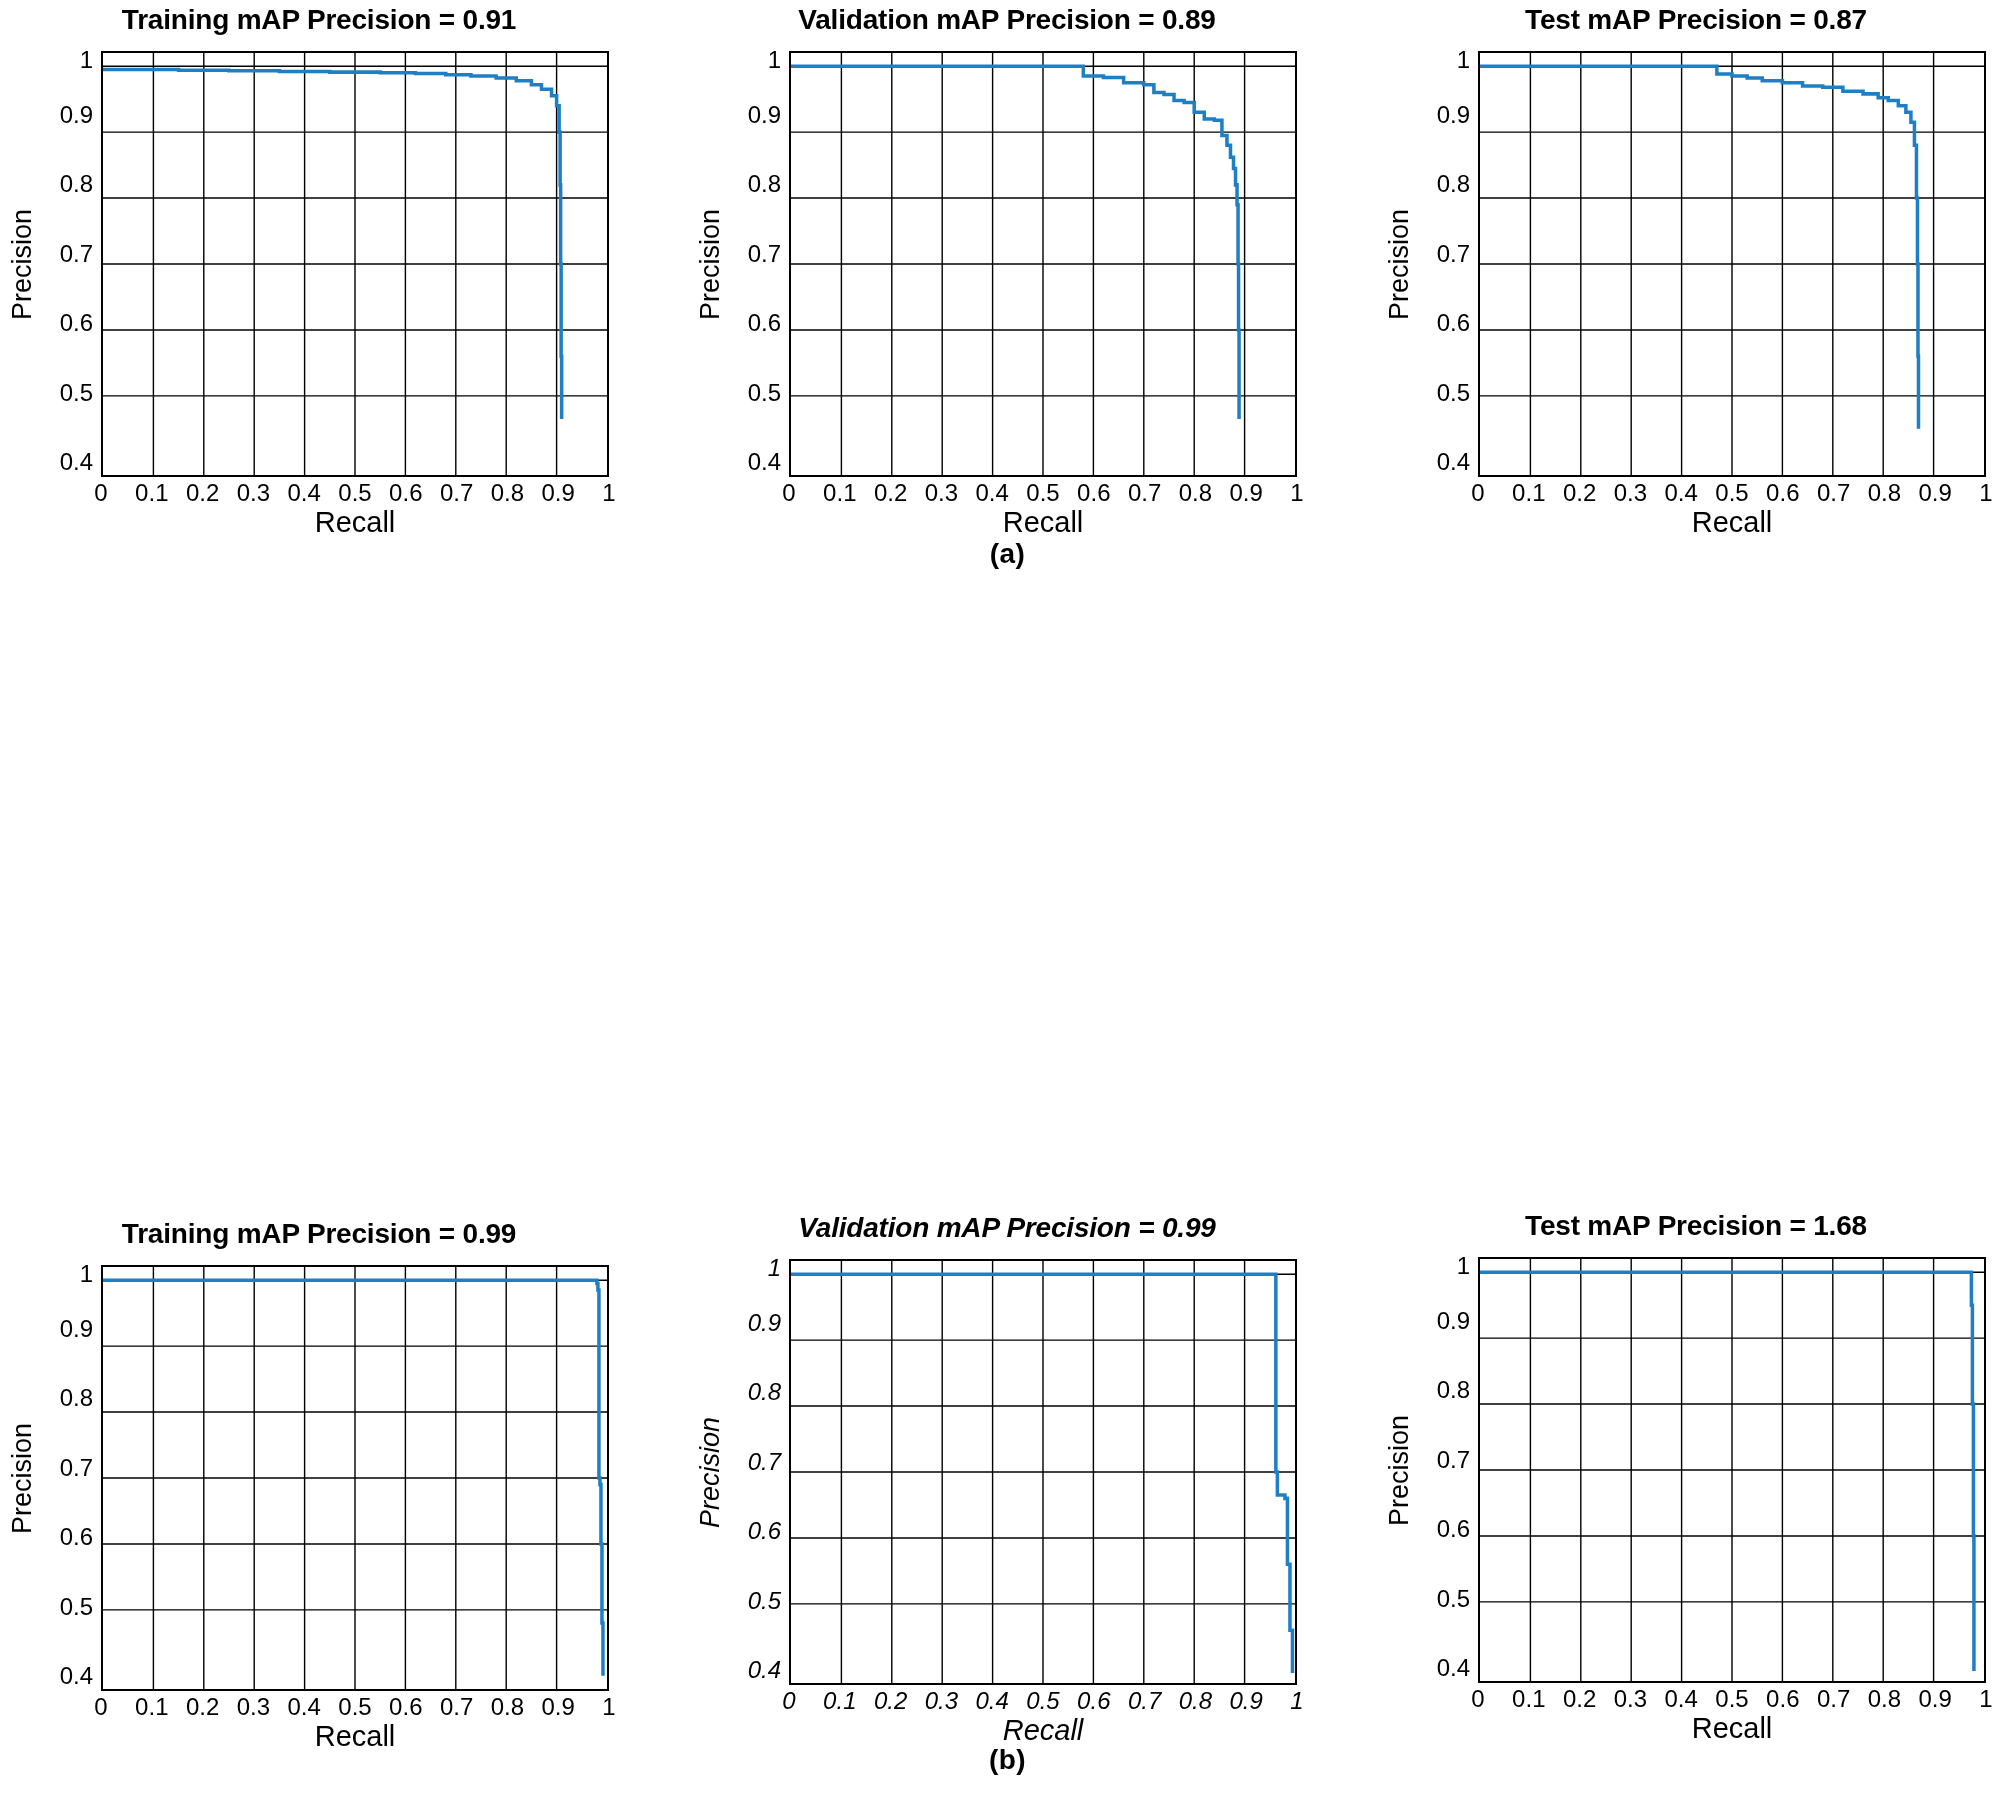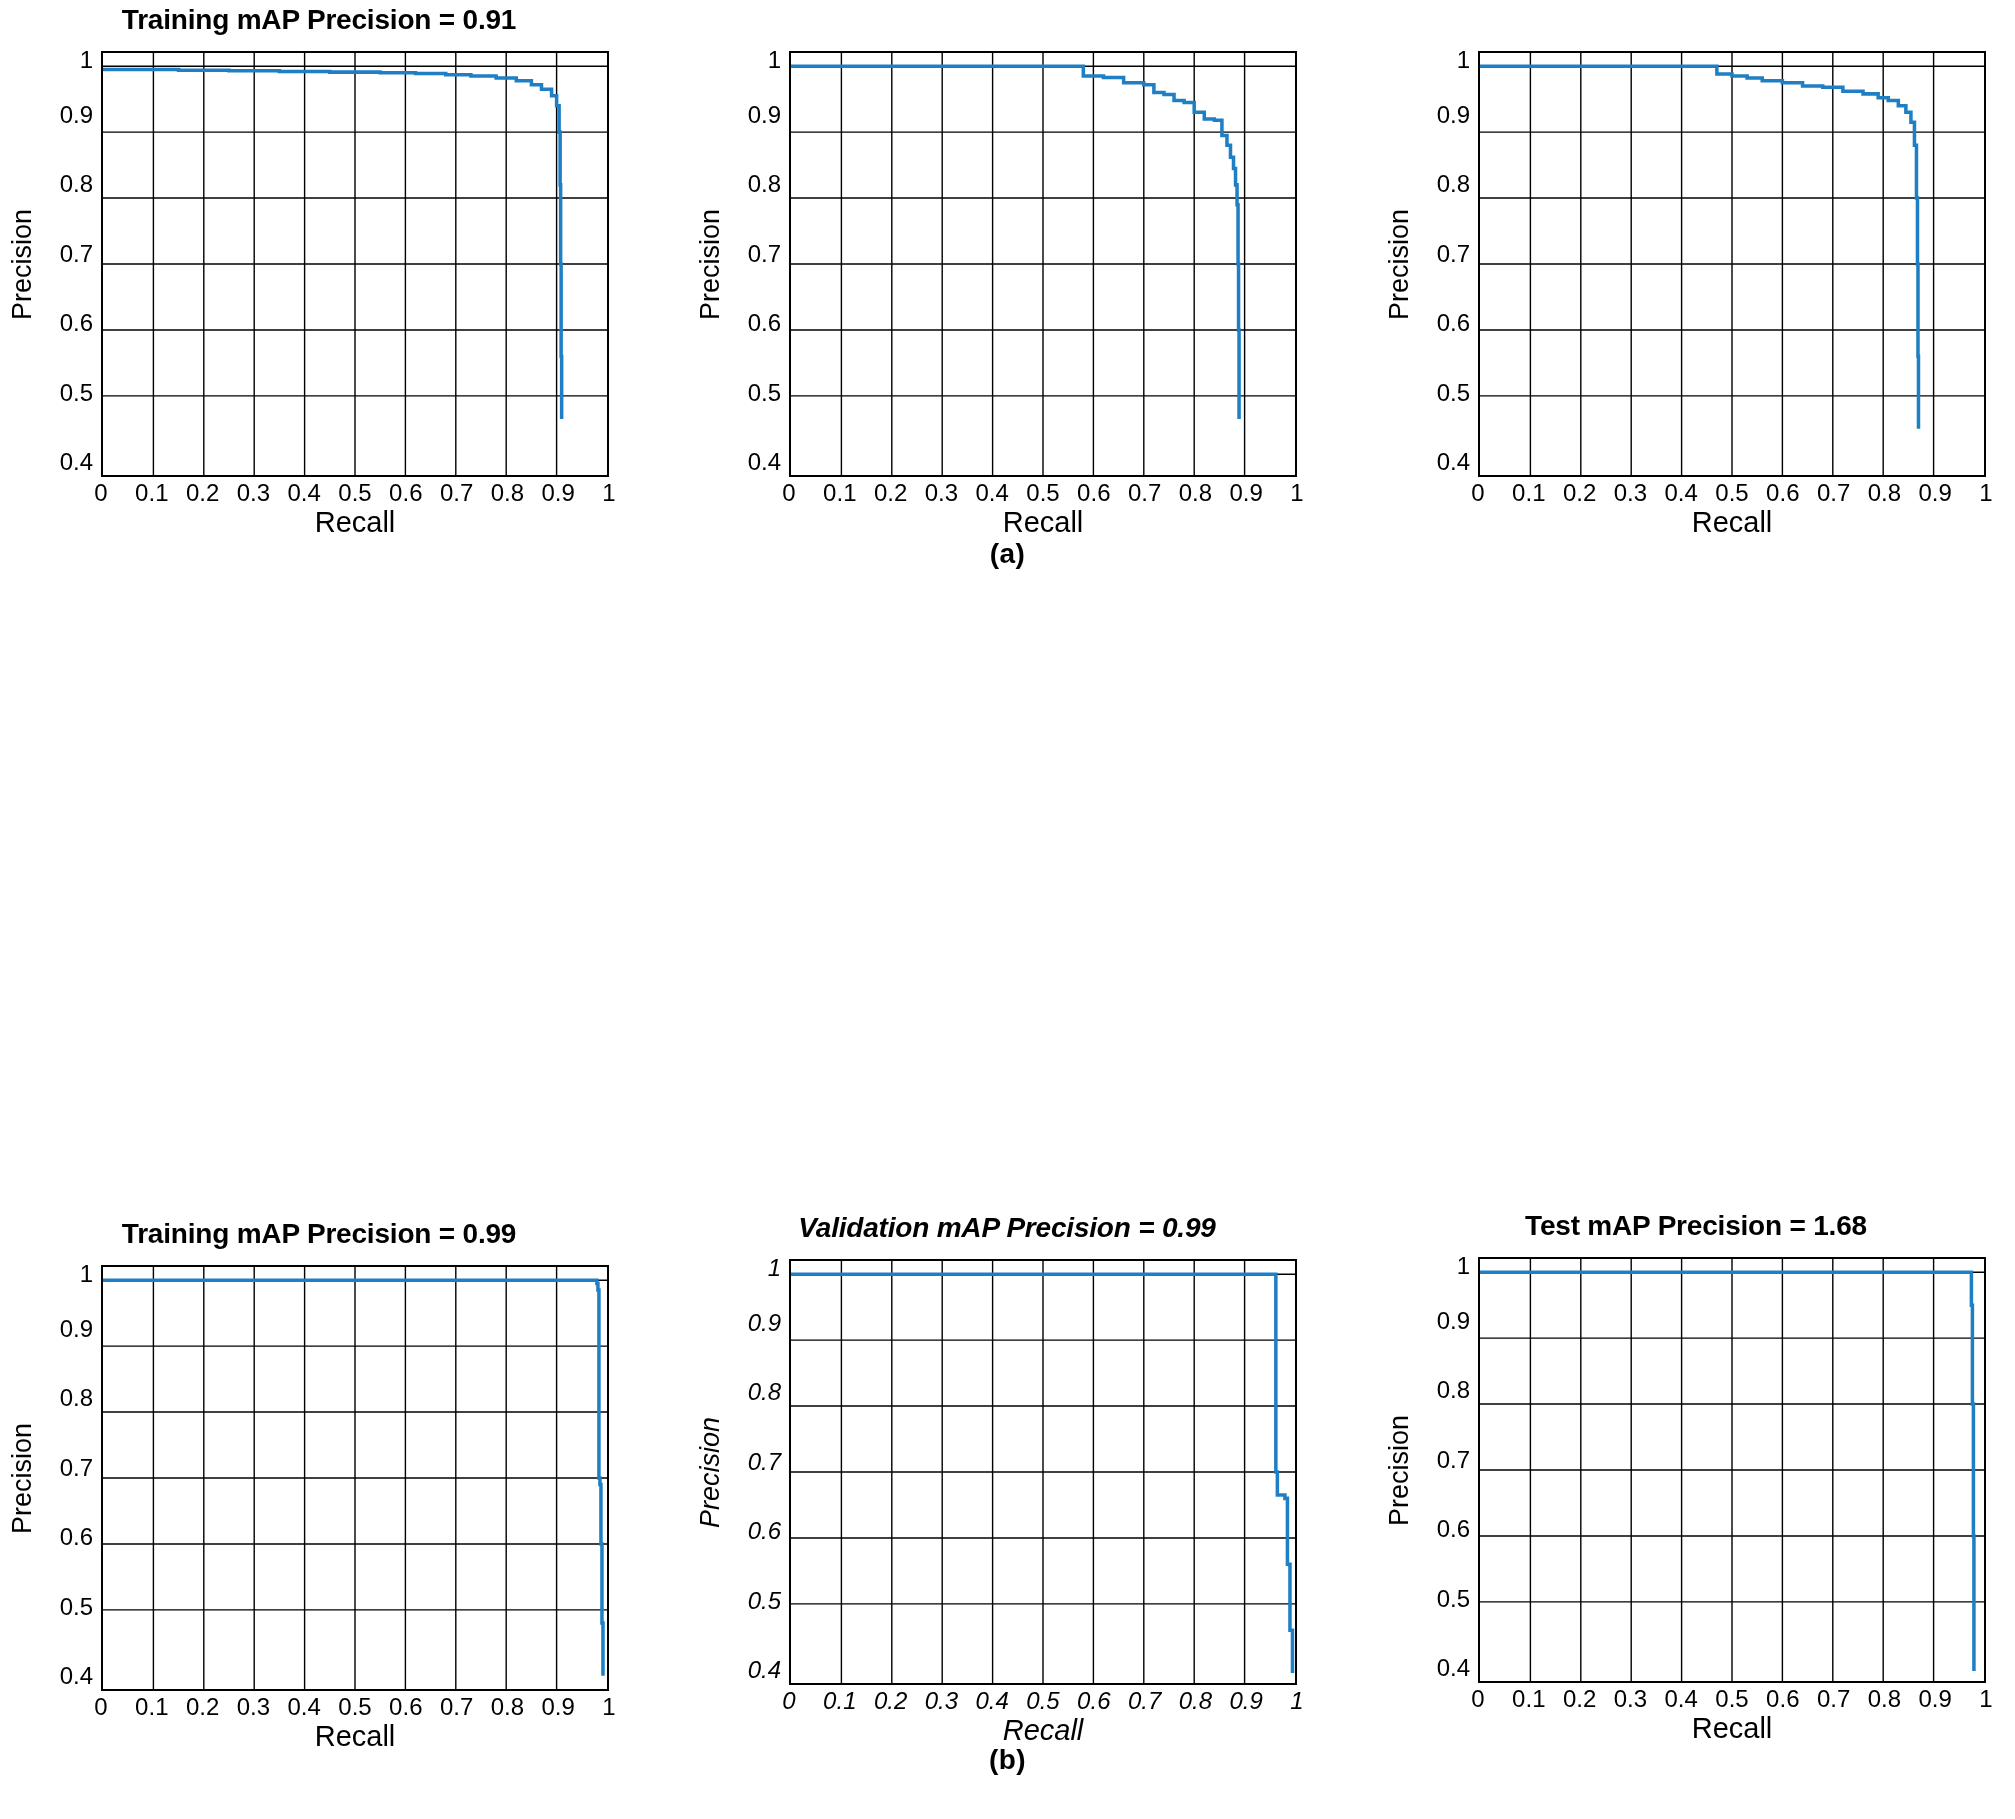--- a/index.html
+++ b/index.html
@@ -180,20 +180,21 @@
             <div class="xtick" style="left: 70%;">0.7</div>
             <div class="xtick" style="left: 80%;">0.8</div>
             <div class="xtick" style="left: 90%;">0.9</div>
             <div class="xtick" style="left: 100%;">1</div>
           </div>
         <div class="xlabel">Recall</div>
       </div>
     </div>
 
     <div class="panel" style="left:688px;">
+      <div class="panel-title">Validation mAP Precision = 0.89</div>
       <div class="plotwrap">
         <div class="ylabel">
             <span>Precision</span>
           </div>
         <div class="yticks">
           <div class="ytick" style="top:418px">0.4</div>
           <div class="ytick" style="top:349px">0.5</div>
           <div class="ytick" style="top:279px">0.6</div>
           <div class="ytick" style="top:210px">0.7</div>
           <div class="ytick" style="top:140px">0.8</div>
@@ -231,20 +232,21 @@
             <div class="xtick" style="left: 70%;">0.7</div>
             <div class="xtick" style="left: 80%;">0.8</div>
             <div class="xtick" style="left: 90%;">0.9</div>
             <div class="xtick" style="left: 100%;">1</div>
           </div>
         <div class="xlabel">Recall</div>
       </div>
     </div>
 
     <div class="panel" style="left:1377px;">
+      <div class="panel-title">Test mAP Precision = 0.87</div>
       <div class="plotwrap">
         <div class="ylabel">
             <span>Precision</span>
           </div>
         <div class="yticks">
           <div class="ytick" style="top:418px">0.4</div>
           <div class="ytick" style="top:349px">0.5</div>
           <div class="ytick" style="top:279px">0.6</div>
           <div class="ytick" style="top:210px">0.7</div>
           <div class="ytick" style="top:140px">0.8</div>

